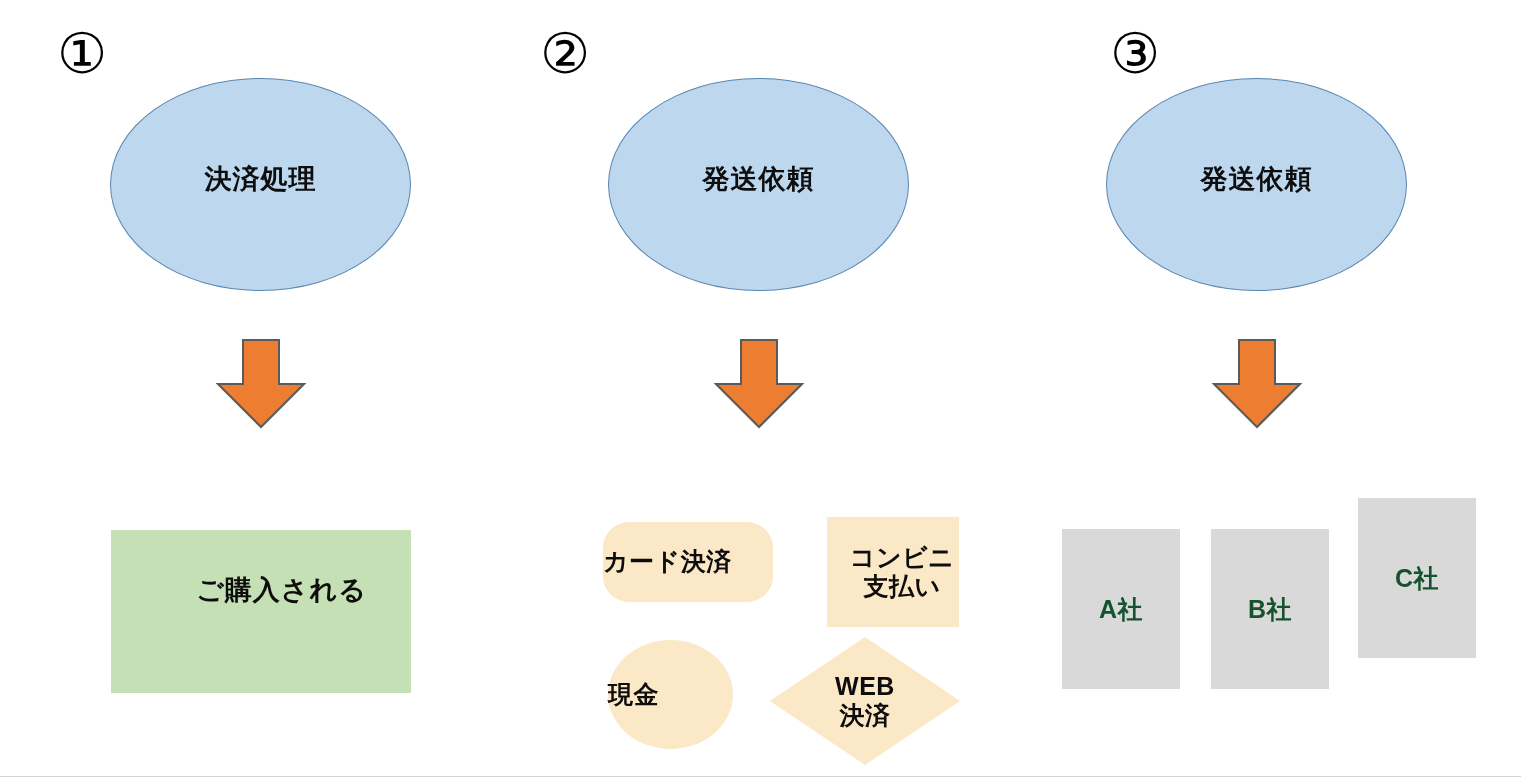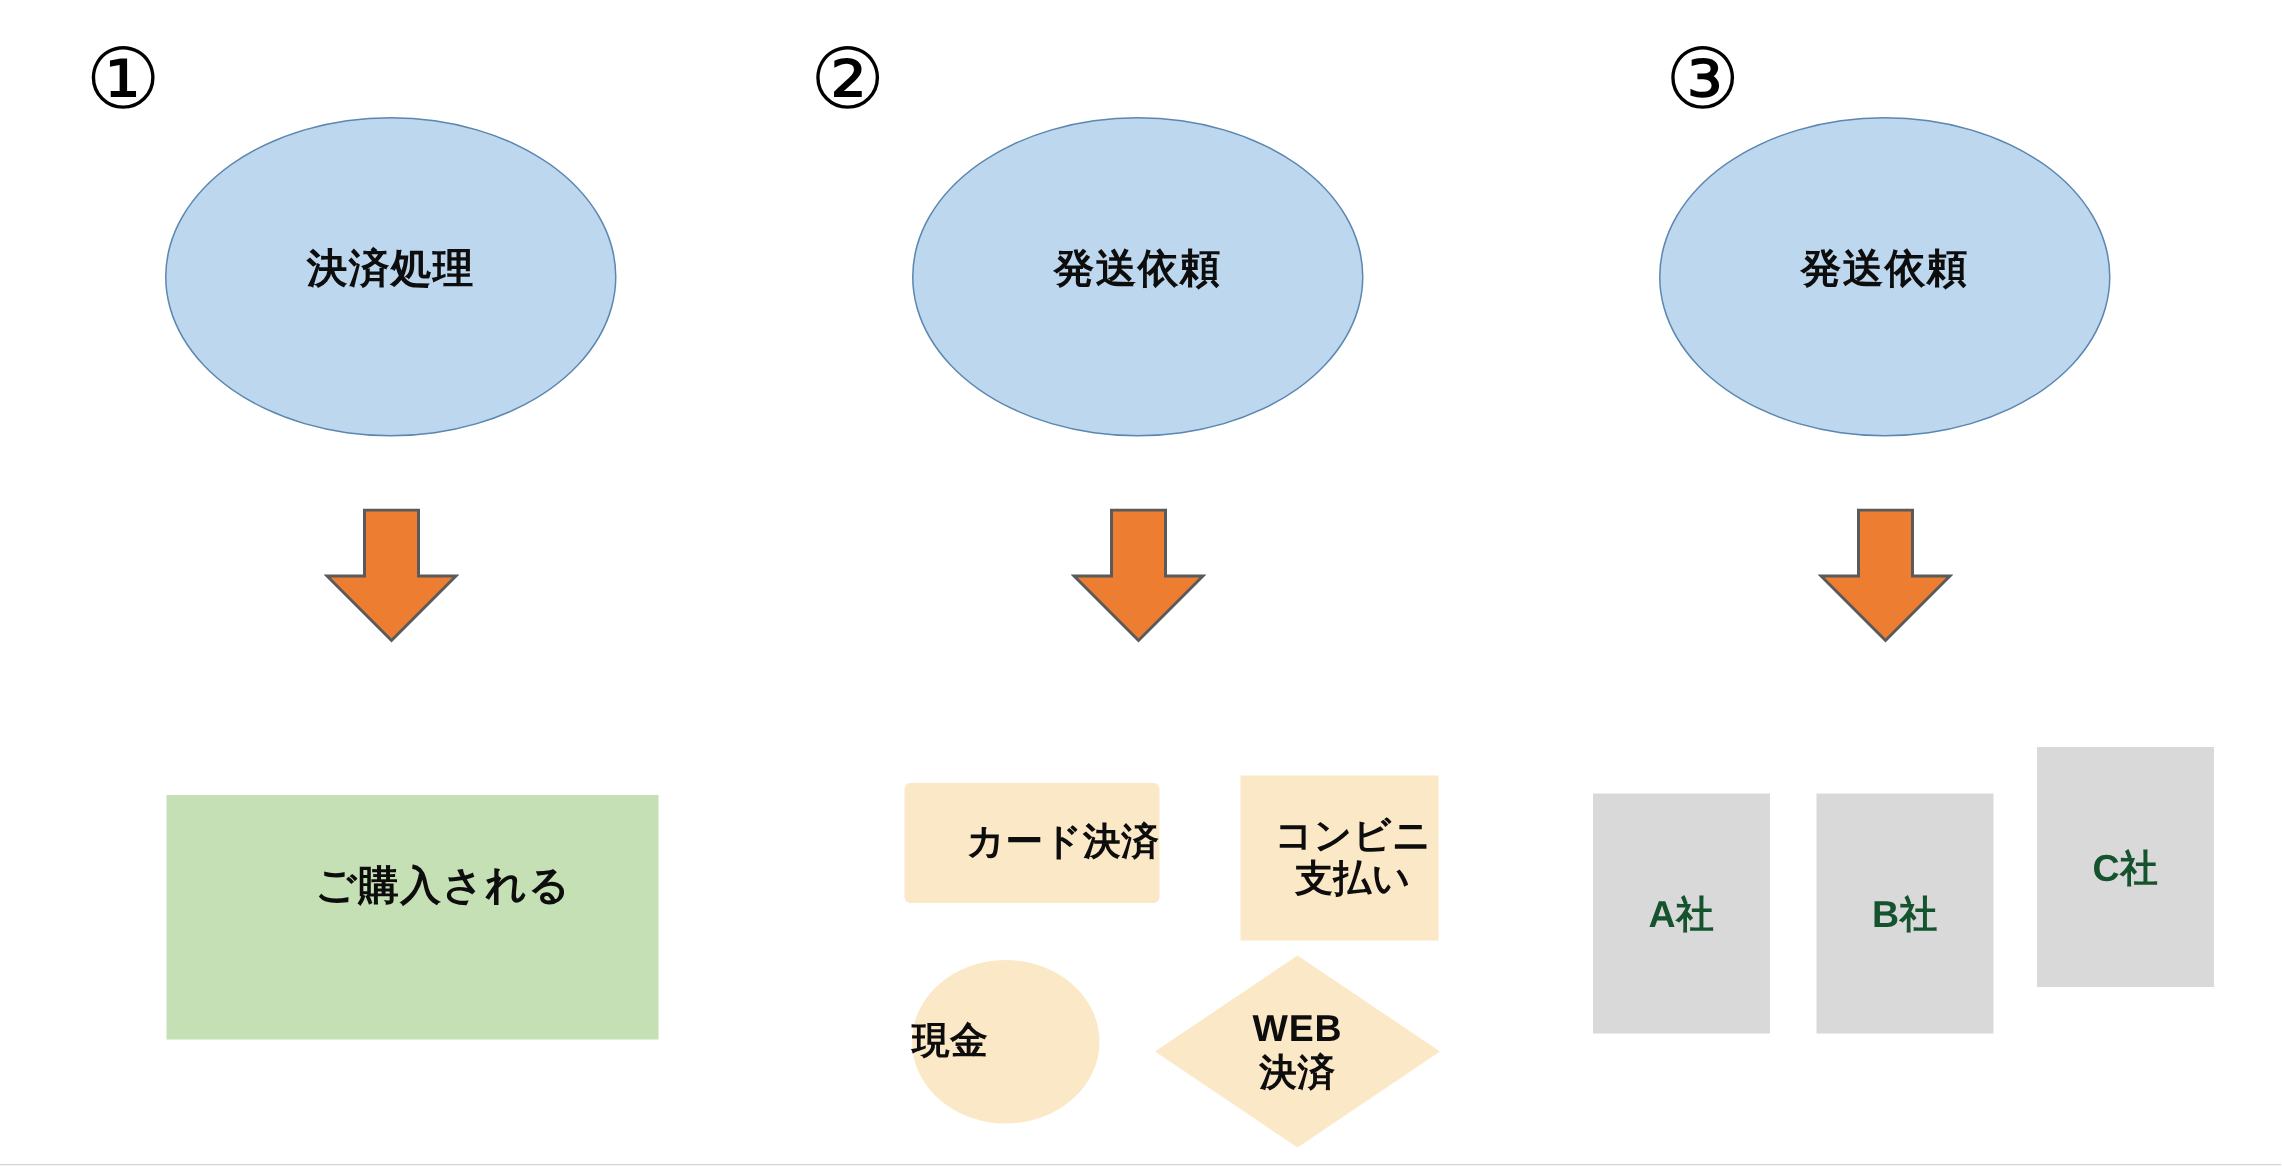--- a/index.html
+++ b/index.html
@@ -68,24 +68,24 @@
     font-weight: 700;
     color: #0d0d0d;
     letter-spacing: 1px;
     position: relative;
     top: -22px;
   }
 
   
   .cream { background: #fbe8c6; box-sizing: border-box; }
   .pay-round {
-    border-radius: 4px;
-    display: flex;
-    align-items: center;
-    justify-content: flex-end;
+    border-radius: 26px;
+    display: flex;
+    align-items: center;
+    justify-content: flex-start;
   }
   .pay-rect {
     display: flex;
     align-items: center;
     justify-content: center;
   }
   .pay-ellipse {
     border-radius: 50%;
     display: flex;
     align-items: center;
@@ -141,21 +141,21 @@
   <div class="abs ellipse-blue" style="left:110px; top:78px; width:301px; height:213px;">
     <span class="lbl">決済処理</span>
   </div>
 
   <div class="arrow-down" style="left:216px; top:339px; width:90px; height:90px;">
     <svg width="90" height="90" viewBox="0 0 90 90" aria-hidden="true">
       <polygon points="27,1 63,1 63,45 88,45 45,88 2,45 27,45" fill="#ed7d31" stroke="#5a5a5a" stroke-width="2" stroke-linejoin="miter"></polygon>
     </svg>
   </div>
 
-  <div class="abs rect-green" style="left:111px; top:530px; width:328px; height:163px;padding-left:41px;">
+  <div class="abs rect-green" style="left:111px; top:530px; width:300px; height:163px;padding-left:41px;">
     <span class="lbl">ご購入される</span>
   </div>
 
   <div class="abs step-num" style="left:540px; top:26px;">②</div>
 
   <div class="abs ellipse-blue" style="left:608px; top:78px; width:301px; height:213px;">
     <span class="lbl">発送依頼</span>
   </div>
 
   <div class="arrow-down" style="left:714px; top:339px; width:90px; height:90px;">

